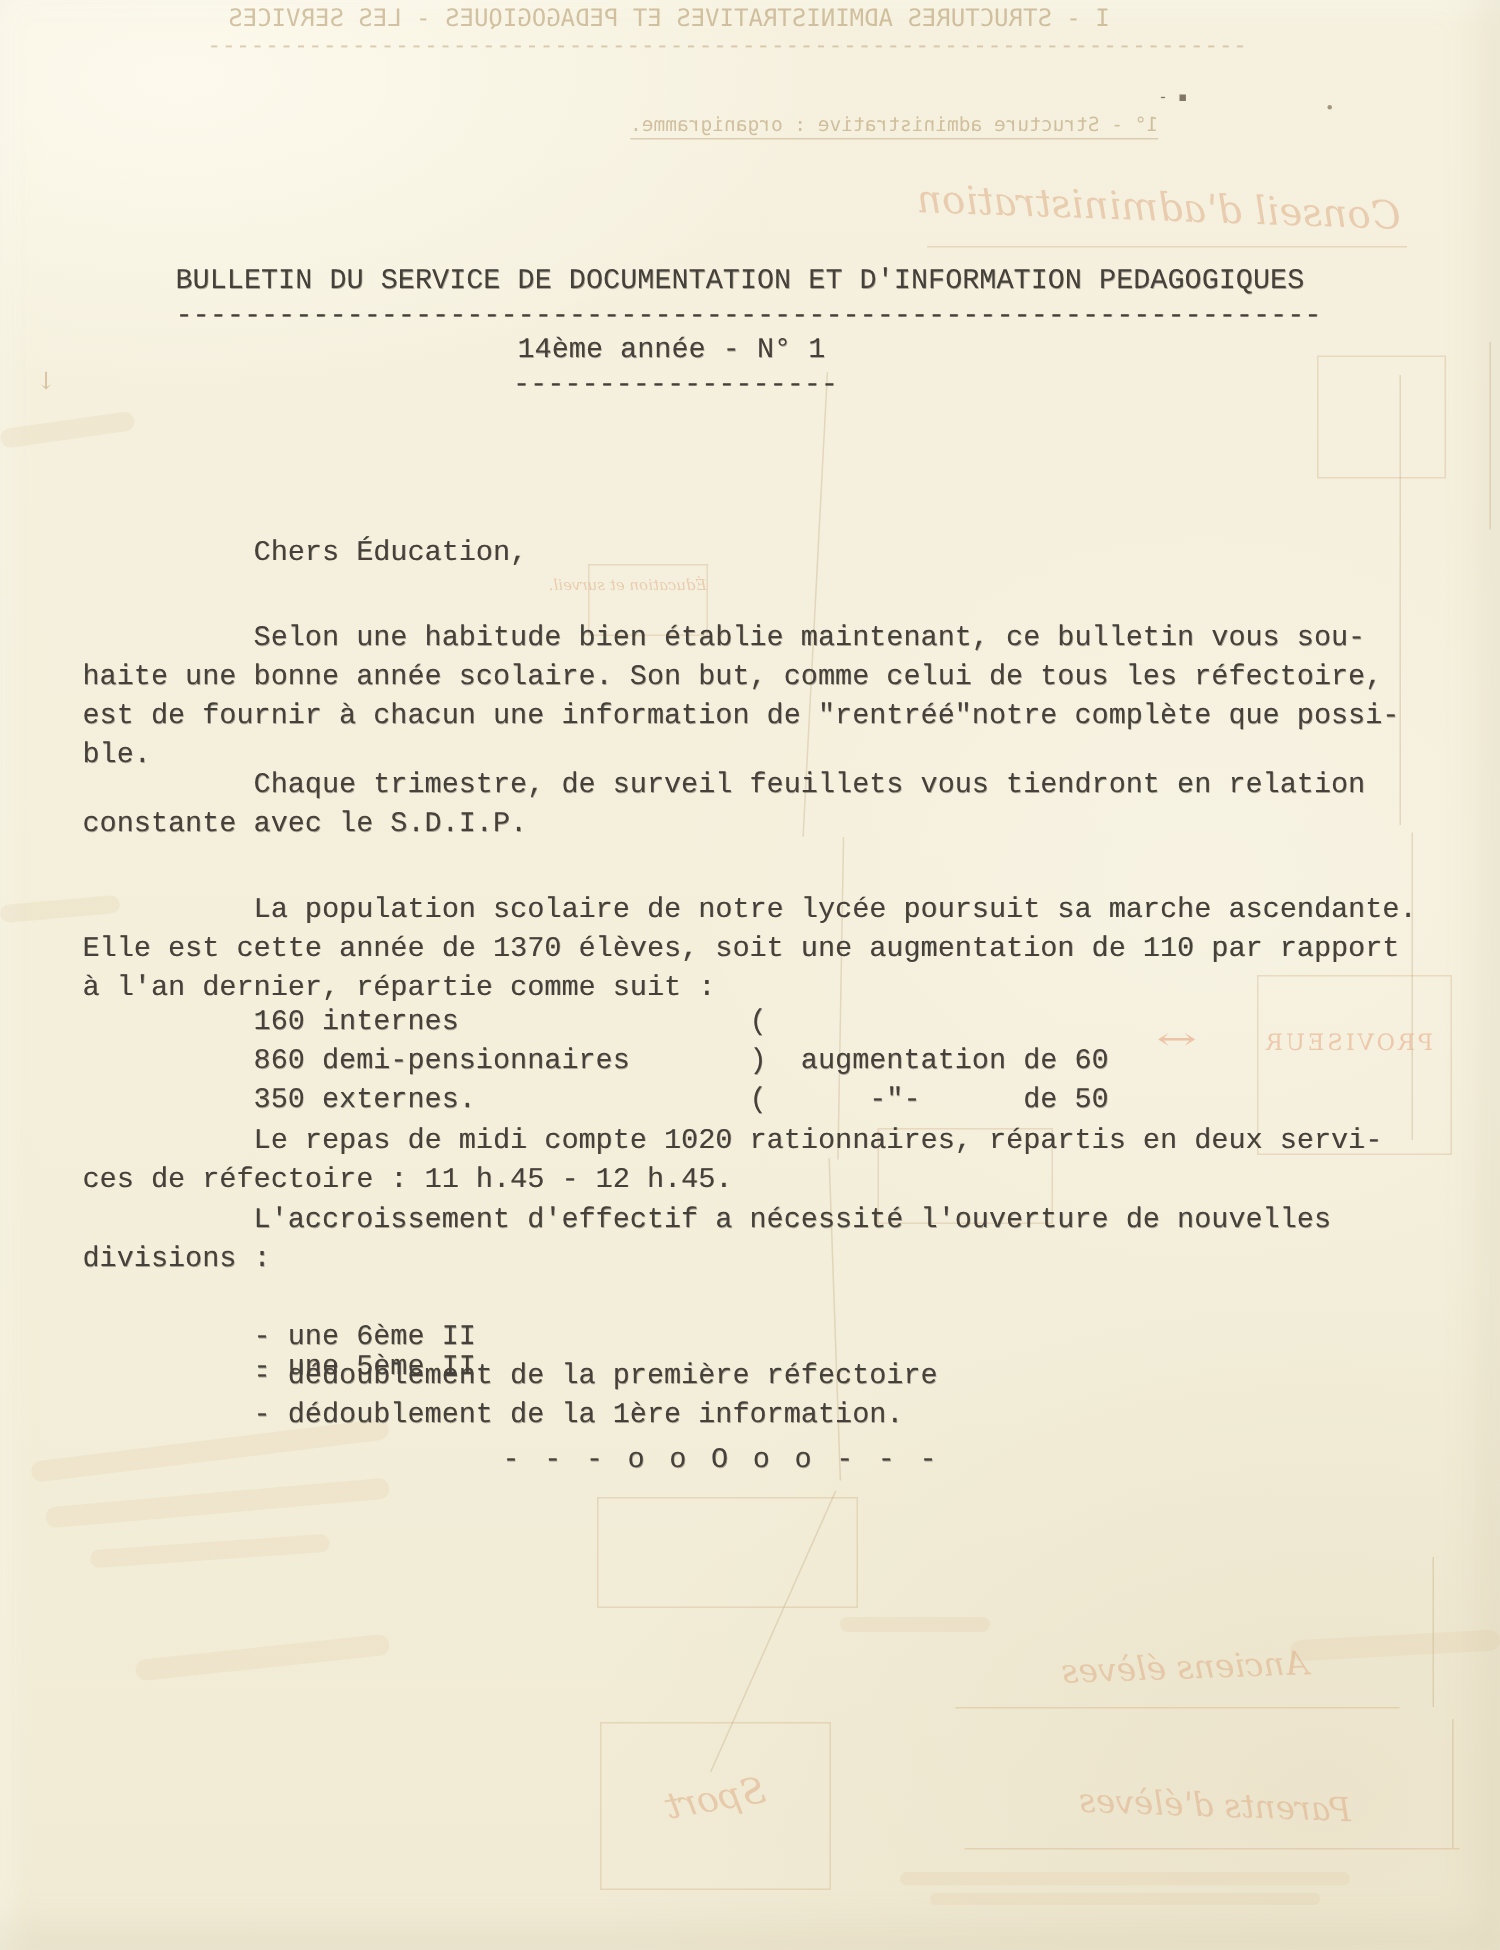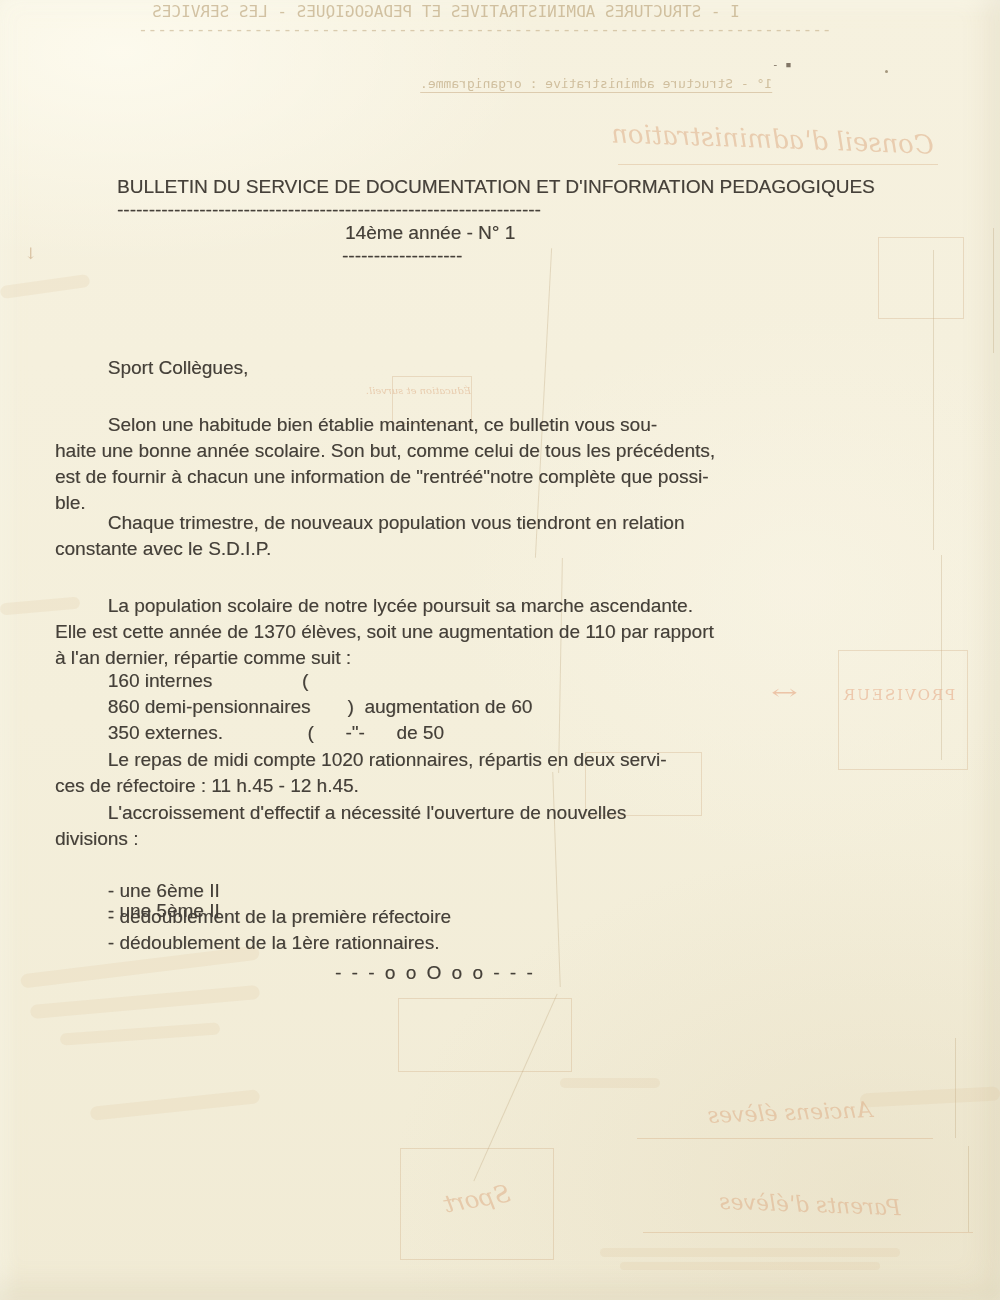--- a/index.html
+++ b/index.html
@@ -9,21 +9,21 @@
     background:
       radial-gradient(ellipse 600px 300px at 12% 4%, rgba(255,253,242,.75), rgba(255,253,242,0) 70%),
       radial-gradient(ellipse 700px 500px at 88% 92%, rgba(228,218,190,.45), rgba(228,218,190,0) 70%),
       radial-gradient(ellipse 500px 400px at 80% 45%, rgba(250,246,232,.5), rgba(250,246,232,0) 70%),
       linear-gradient(180deg,#f6f1df 0%,#f4efdb 55%,#f1ebd5 100%);
     box-shadow: inset -10px -12px 30px rgba(150,130,90,.12), inset 6px 6px 18px rgba(255,255,246,.5);
   }
   
   .tl{
     position:absolute;left:55px;margin:0;white-space:pre;
-    font-family:Liberation Sans, sans-serif;
+    font-family:Liberation Mono, monospace;
     font-size:19px;line-height:22px;color:#454039;
     text-shadow:.4px .4px 0 rgba(69,64,58,.42);
   }
   .sep{letter-spacing:2.5px;}
   
   .b{position:absolute;}
   .bmono{font-family:"DejaVu Sans Mono","Liberation Mono",monospace;color:rgba(176,150,104,.55);white-space:pre;}
   .bhand{font-family:"DejaVu Serif","Liberation Serif",serif;font-style:italic;color:rgba(222,175,136,.55);white-space:pre;}
   .mir{transform:scaleX(-1);}
   .bbox{border:1px solid rgba(202,162,118,.30);}
@@ -87,37 +87,37 @@
     <div class="b smudge" style="left:0px;top:600px;width:80px;height:12px;transform:rotate(-5deg);"></div>
     <div class="b smudge" style="left:0px;top:280px;width:90px;height:13px;transform:rotate(-8deg);"></div>
   </div>
 
   <div>
     <pre class="tl" style="top:176px;left:117px;">BULLETIN DU SERVICE DE DOCUMENTATION ET D'INFORMATION PEDAGOGIQUES</pre>
     <pre class="tl" style="top:199px;left:117px;">-------------------------------------------------------------------</pre>
     <pre class="tl" style="top:222px;left:345px;">14ème année - N° 1</pre>
     <pre class="tl" style="top:245px;left:342px;">-------------------</pre>
 
-    <pre class="tl" style="top:357px;">          Sport Collègues,</pre>
+    <pre class="tl" style="top:357px;">          Chers Éducation,</pre>
     <pre class="tl" style="top:414px;">          Selon une habitude bien établie maintenant, ce bulletin vous sou-</pre>
-    <pre class="tl" style="top:440px;">haite une bonne année scolaire. Son but, comme celui de tous les précédents,</pre>
+    <pre class="tl" style="top:440px;">haite une bonne année scolaire. Son but, comme celui de tous les réfectoire,</pre>
     <pre class="tl" style="top:466px;">est de fournir à chacun une information de "rentréé"notre complète que possi-</pre>
     <pre class="tl" style="top:492px;">ble.</pre>
-    <pre class="tl" style="top:512px;">          Chaque trimestre, de nouveaux population vous tiendront en relation</pre>
+    <pre class="tl" style="top:512px;">          Chaque trimestre, de surveil feuillets vous tiendront en relation</pre>
     <pre class="tl" style="top:538px;">constante avec le S.D.I.P.</pre>
     <pre class="tl" style="top:595px;">          La population scolaire de notre lycée poursuit sa marche ascendante.</pre>
     <pre class="tl" style="top:621px;">Elle est cette année de 1370 élèves, soit une augmentation de 110 par rapport</pre>
     <pre class="tl" style="top:647px;">à l'an dernier, répartie comme suit :</pre>
     <pre class="tl" style="top:670px;">          160 internes                 (</pre>
     <pre class="tl" style="top:696px;">          860 demi-pensionnaires       )  augmentation de 60</pre>
     <pre class="tl" style="top:722px;">          350 externes.                (      -"-      de 50</pre>
     <pre class="tl" style="top:749px;">          Le repas de midi compte 1020 rationnaires, répartis en deux servi-</pre>
     <pre class="tl" style="top:775px;">ces de réfectoire : 11 h.45 - 12 h.45.</pre>
     <pre class="tl" style="top:802px;">          L'accroissement d'effectif a nécessité l'ouverture de nouvelles</pre>
     <pre class="tl" style="top:828px;">divisions :</pre>
     <pre class="tl" style="top:900px;">          - une 5ème II</pre>
     <pre class="tl" style="top:880px;">          - une 6ème II</pre>
     <pre class="tl" style="top:906px;">          - dédoublement de la première réfectoire</pre>
-    <pre class="tl" style="top:932px;">          - dédoublement de la 1ère rationnaires.</pre>
+    <pre class="tl" style="top:932px;">          - dédoublement de la 1ère information.</pre>
 
     <pre class="tl sep" style="top:962px;left:335px;">- - - o o O o o - - -</pre>
   </div>
 </div>
 
 </body></html>

